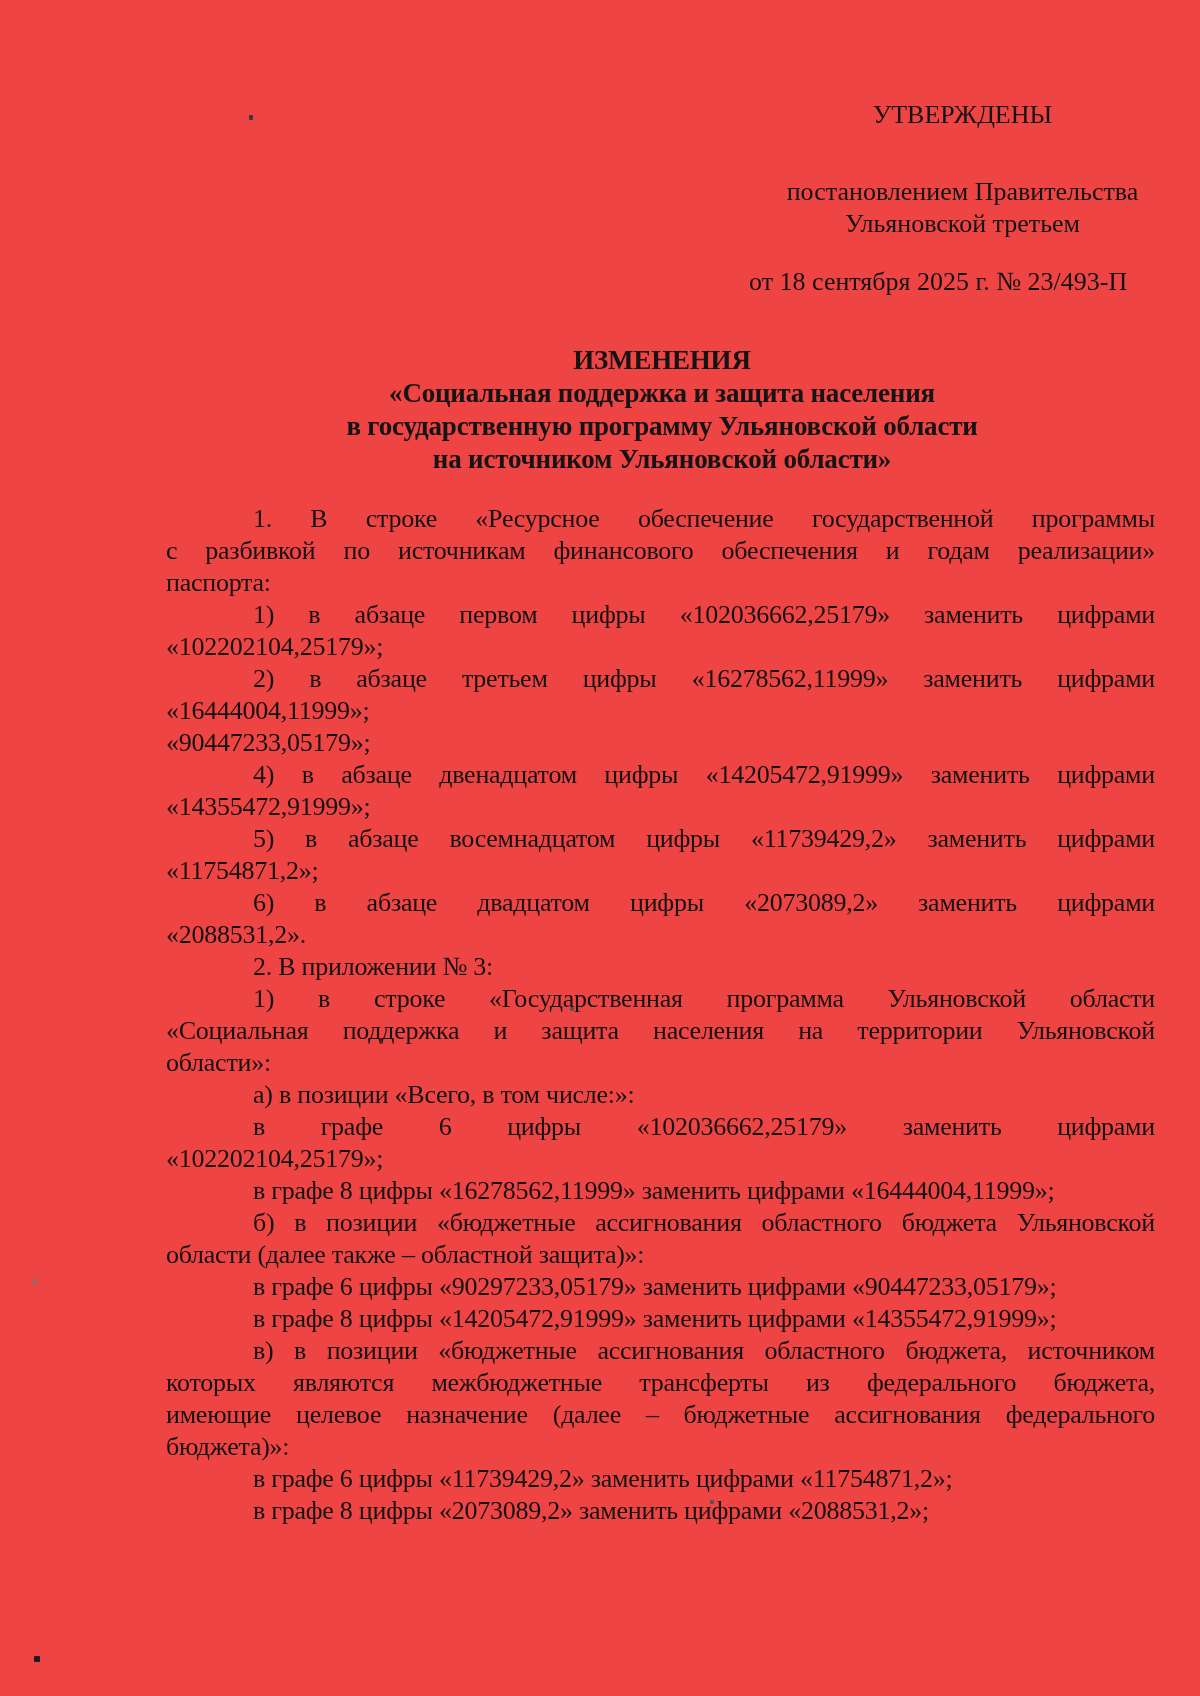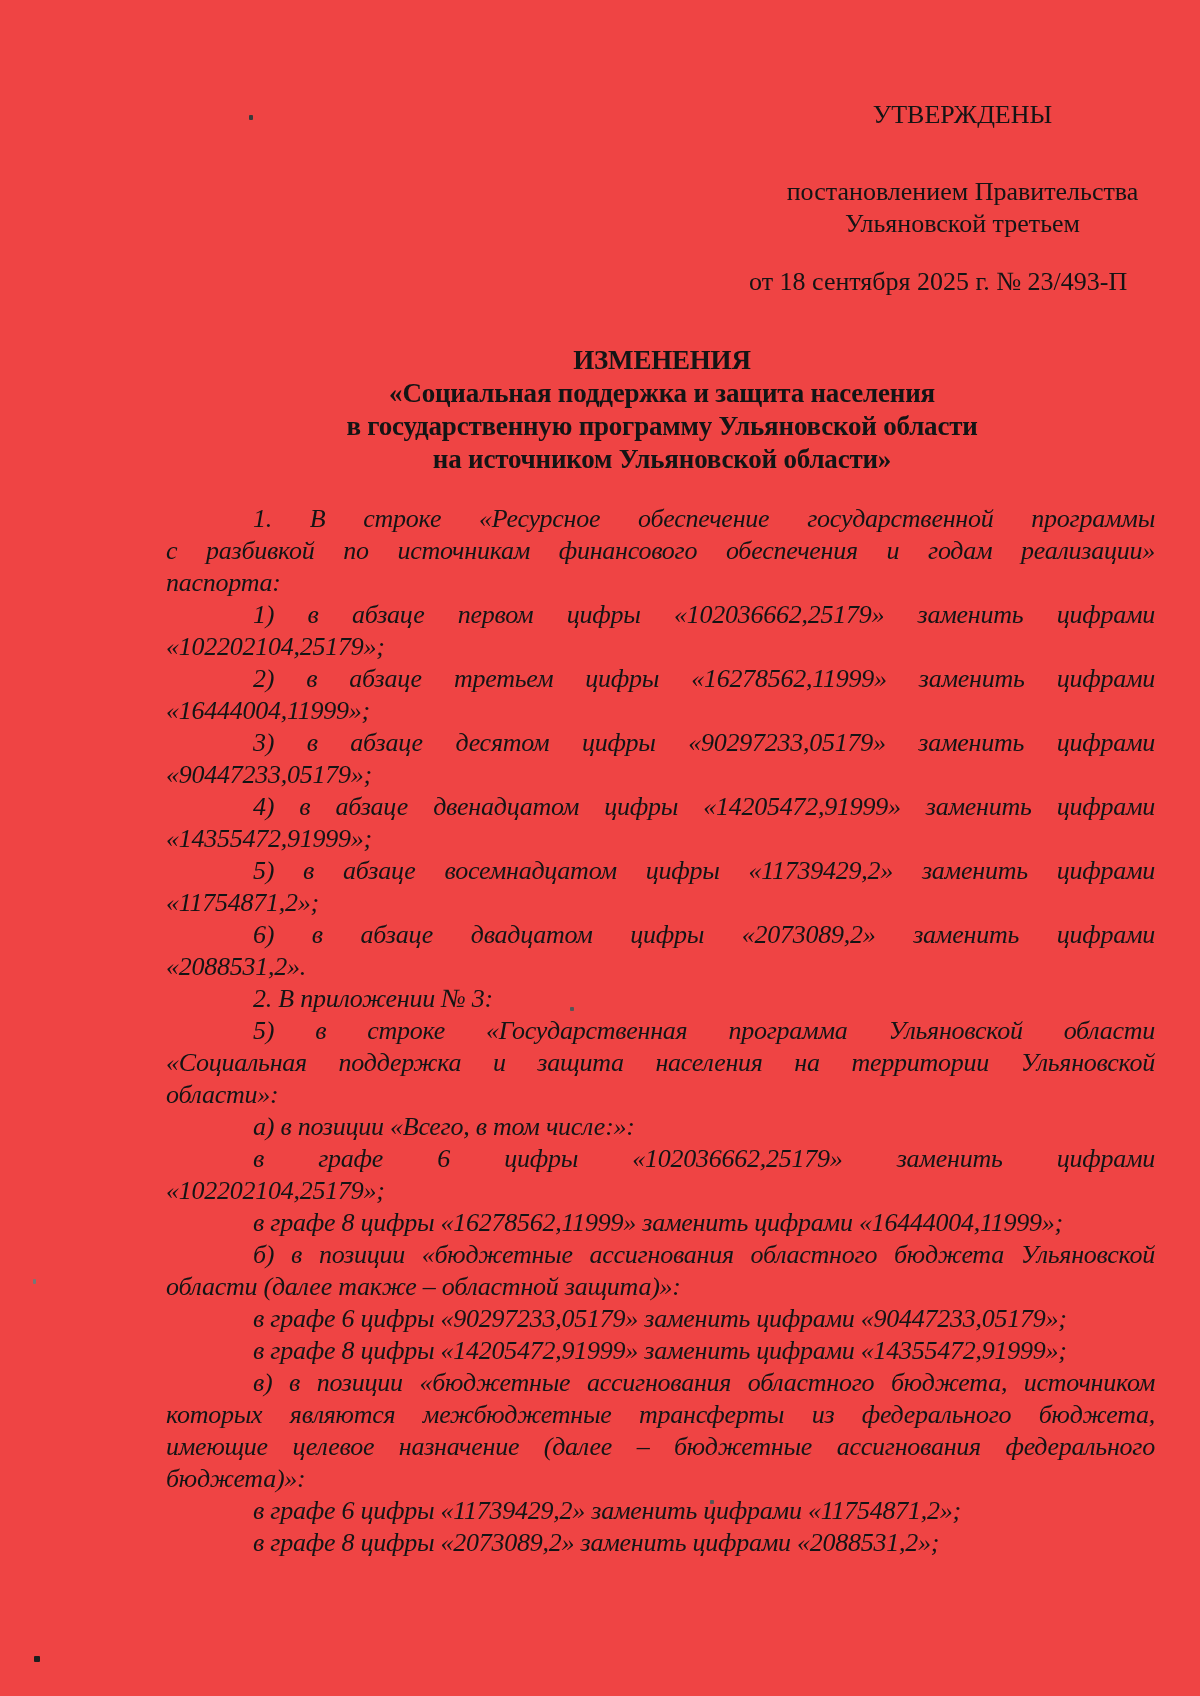--- a/index.html
+++ b/index.html
@@ -52,21 +52,20 @@
     top: 503px;
     width: 989px;
     font-size: 26px;
     line-height: 32px;
   }
   .bline {
     text-align: justify;
     text-align-last: justify;
     letter-spacing: -0.25px;
     white-space: nowrap; 
-    font-style: italic;
   }
   .bline { white-space: normal; }
   .bline.first { padding-left: 87px; }
   .bline.last { text-align-last: left; }
   
   .speck {
     position: absolute;
     background: #3a3a3a;
     border-radius: 1px;
   }
@@ -106,40 +105,39 @@
       </div>
       <div>
         <div class="bline first">1) в абзаце первом цифры «102036662,25179» заменить цифрами</div>
         <div class="bline last">«102202104,25179»;</div>
       </div>
       <div>
         <div class="bline first">2) в абзаце третьем цифры «16278562,11999» заменить цифрами</div>
         <div class="bline last">«16444004,11999»;</div>
       </div>
       <div>
-        <div class="bline first">3) в абзаце десятом цифры «90297233,05179» заменить цифрами</div>
         <div class="bline last">«90447233,05179»;</div>
       </div>
       <div>
         <div class="bline first">4) в абзаце двенадцатом цифры «14205472,91999» заменить цифрами</div>
         <div class="bline last">«14355472,91999»;</div>
       </div>
       <div>
         <div class="bline first">5) в абзаце восемнадцатом цифры «11739429,2» заменить цифрами</div>
         <div class="bline last">«11754871,2»;</div>
       </div>
       <div>
         <div class="bline first">6) в абзаце двадцатом цифры «2073089,2» заменить цифрами</div>
         <div class="bline last">«2088531,2».</div>
       </div>
       <div>
         <div class="bline first last">2. В приложении № 3:</div>
       </div>
       <div>
-        <div class="bline first">5) в строке «Государственная программа Ульяновской области</div>
+        <div class="bline first">1) в строке «Государственная программа Ульяновской области</div>
         <div class="bline">«Социальная поддержка и защита населения на территории Ульяновской</div>
         <div class="bline last">области»:</div>
       </div>
       <div>
         <div class="bline first last">а) в позиции «Всего, в том числе:»:</div>
       </div>
       <div>
         <div class="bline first">в графе 6 цифры «102036662,25179» заменить цифрами</div>
         <div class="bline last">«102202104,25179»;</div>
       </div>

